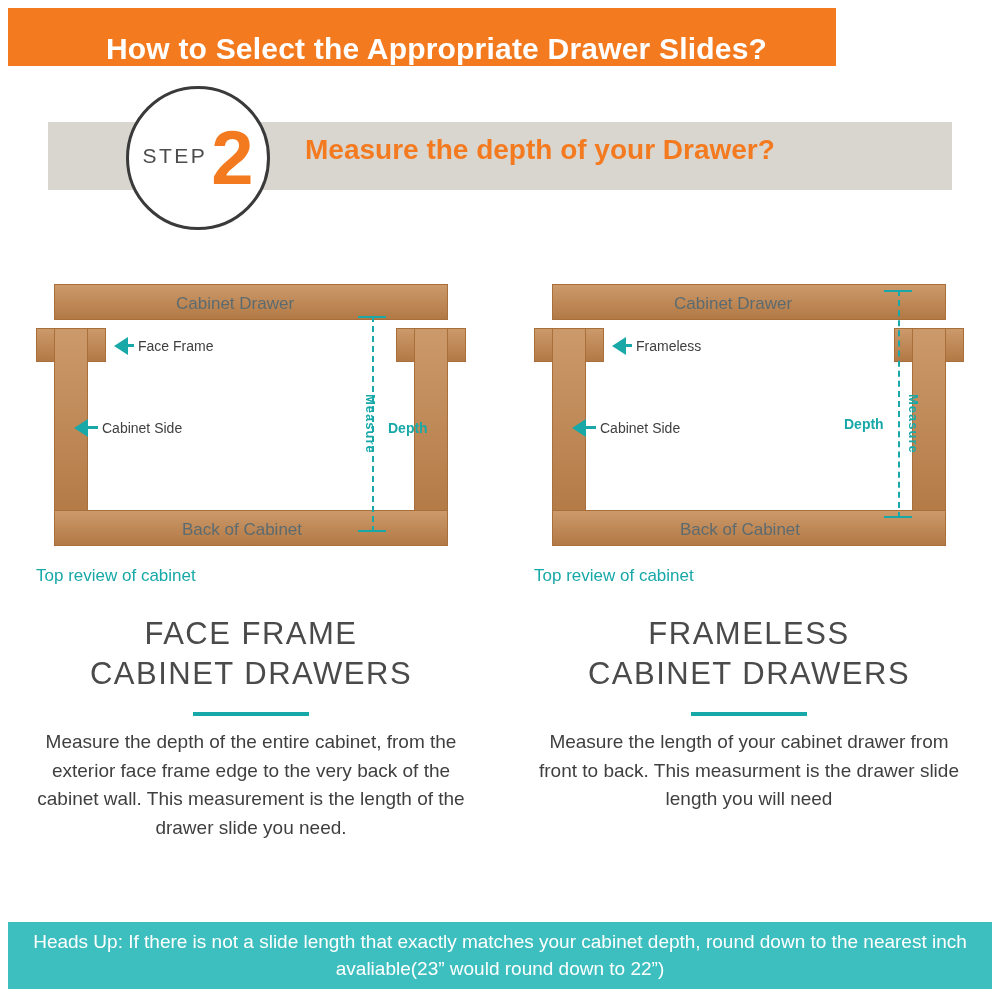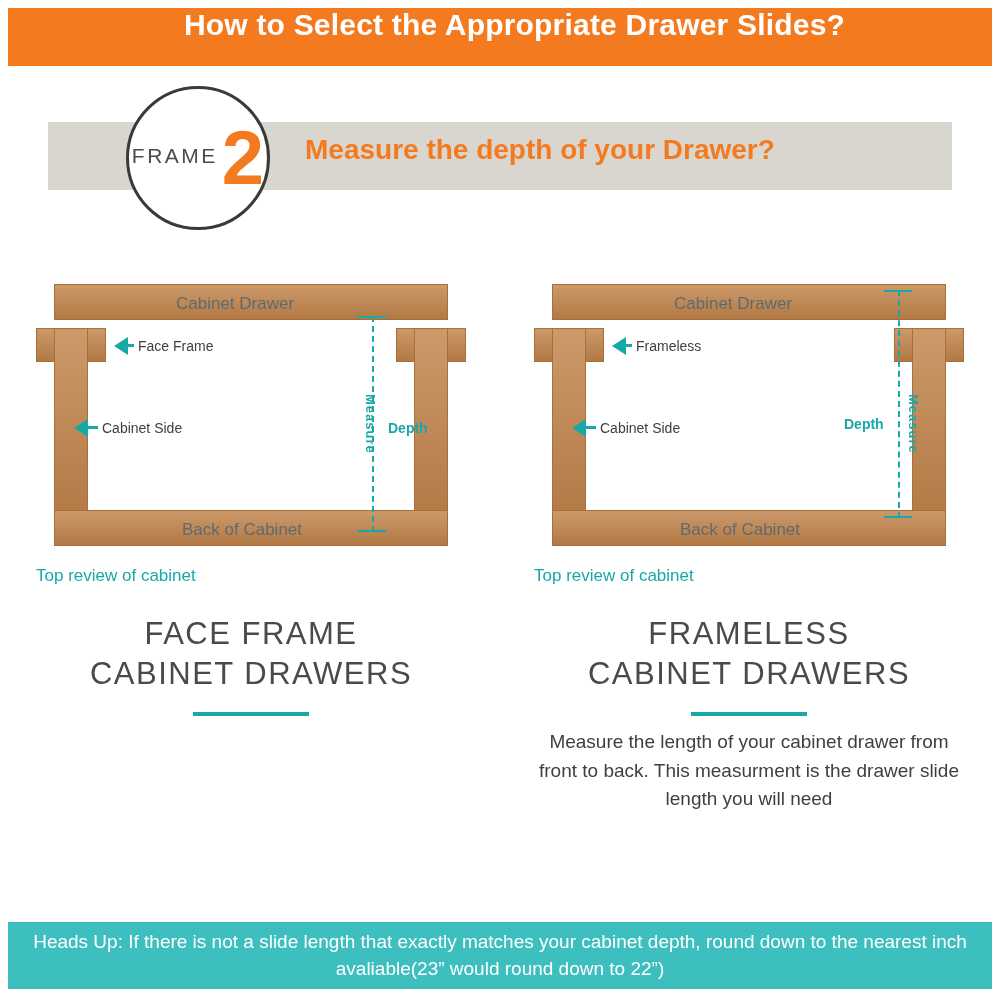--- a/index.html
+++ b/index.html
@@ -12,23 +12,23 @@
   .page {
     position: relative;
     width: 1000px; height: 997px;
     background: #ffffff;
   }
 
   
   .header {
     position: absolute;
     left: 8px; top: 8px;
-    width: 984px; height: 58px;
+    width: 828px; height: 58px;
     background: #f47a20;
-    display: flex; align-items: flex-start; justify-content: center; padding-left: 29px;
+    display: flex; align-items: flex-end; justify-content: center; padding-left: 29px;
   }
   .header-title {
     color: #ffffff;
     font-size: 30px;
     font-weight: bold;
     letter-spacing: 0.2px;
   }
 
   
   .step-band {
@@ -200,21 +200,21 @@
 
 <div class="page">
 
   <div class="header">
     <div class="header-title">How to Select the Appropriate Drawer Slides?</div>
   </div>
 
   <div class="step-band"></div>
   <div class="step-circle">
     <div class="step-circle-inner">
-      <span class="step-word">FRAME</span>
+      <span class="step-word">STEP</span>
       <span class="step-num">2</span>
     </div>
   </div>
   <div class="step-text">Measure the depth of your Drawer?</div>
 
   <div class="diagram left">
 
     <div class="wood" style="left:18px; top:0px; width:394px; height:36px;"></div>
     <div class="wood-label" style="left:140px; top:10px;">Cabinet Drawer</div>
 
@@ -279,19 +279,20 @@
     <div>CABINET DRAWERS</div>
   </div>
   <div class="bigtitle right">
     <div>FRAMELESS</div>
     <div>CABINET DRAWERS</div>
   </div>
 
   <div class="divider left"></div>
   <div class="divider right"></div>
 
+  <div class="body-text left">Measure the depth of the entire cabinet, from the exterior face frame edge to the very back of the cabinet wall. This measurement is the length of the drawer slide you need.</div>
   <div class="body-text right">Measure the length of your cabinet drawer from front to back. This measurment is the drawer slide length you will need</div>
 
   <div class="footer">
     <div class="footer-text">Heads Up: If there is not a slide length that exactly matches your cabinet depth, round down to the nearest inch avaliable(23” would round down to 22”)</div>
   </div>
 
 </div>
 
 </body></html>

